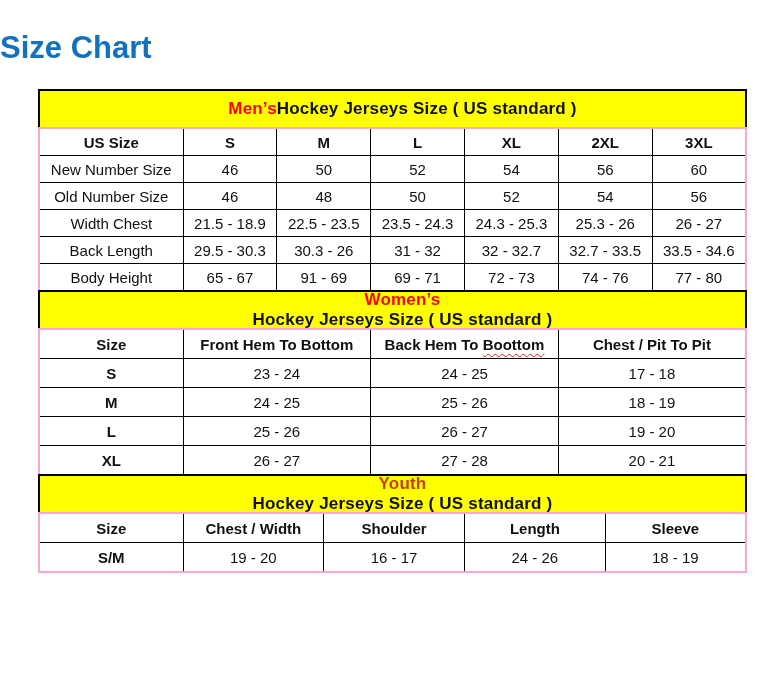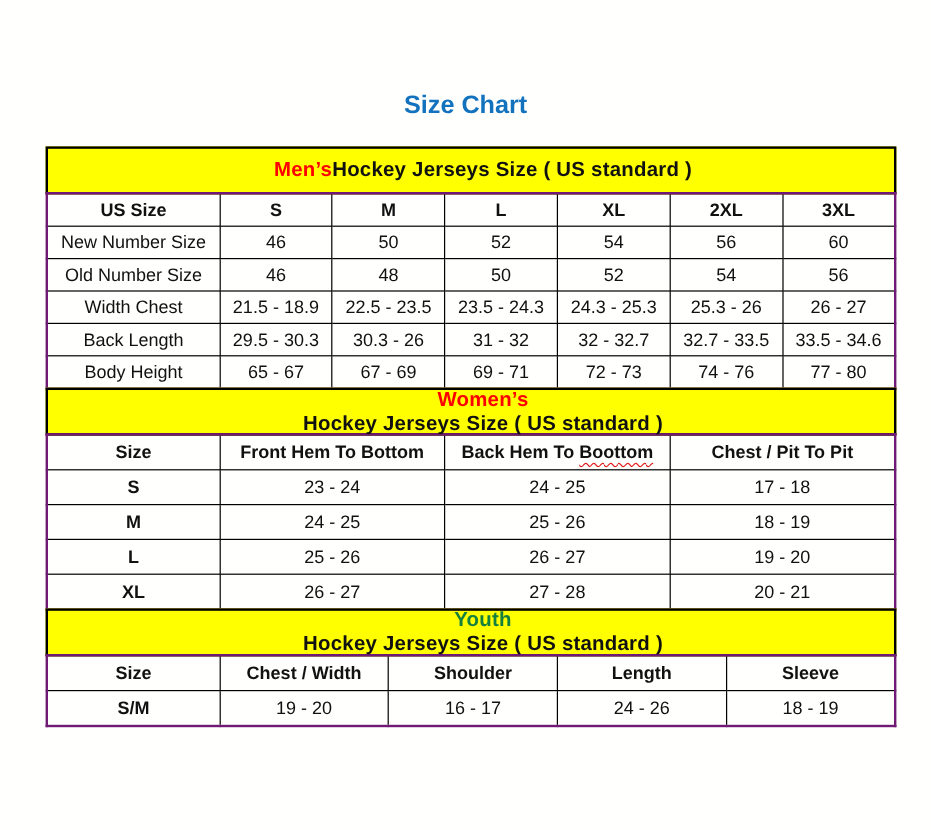--- a/index.html
+++ b/index.html
@@ -6,23 +6,23 @@
     margin: 0;
     padding: 0;
     background: #fffffe;
     width: 776px;
     height: 692px;
     overflow: hidden;
     font-family: "Liberation Sans", sans-serif;
     color: #111111;
   }
   .title {
-    margin: 74px 0 0 0;
-    text-align: center;
-    font-size: 21px;
+    margin: 28px 0 0 0;
+    text-align: left;
+    font-size: 31px;
     font-weight: bold;
     line-height: 1.3;
   }
   .chart-wrap {
     width: 709px;
     margin: 21px 0 0 38px;
   }
   .section-bar {
     border: 2px solid #000;
     height: 36px;
@@ -32,21 +32,21 @@
     font-weight: bold;
     font-size: 17px;
     letter-spacing: 0.2px;
     padding-left: 20px;
   }
   .section-bar.flush { margin-top: -2px; flex-direction: column; }
   table {
     width: 100%;
     border-collapse: collapse;
     table-layout: fixed;
-    border: 2px solid #701a75;
+    border: 2px solid #f9a8d4;
     margin-top: -2px;
   }
   th, td {
     border: 1px solid #000;
     text-align: center;
     vertical-align: middle;
     padding: 0 2px;
     font-size: 15px;
     overflow: hidden;
     white-space: nowrap;
@@ -128,21 +128,21 @@
             <td>29.5 - 30.3</td>
             <td>30.3 - 26</td>
             <td>31 - 32</td>
             <td>32 - 32.7</td>
             <td>32.7 - 33.5</td>
             <td>33.5 - 34.6</td>
           </tr>
           <tr>
             <td class="rowlabel">Body Height</td>
             <td>65 - 67</td>
-            <td>67 - 69</td>
+            <td>91 - 69</td>
             <td>69 - 71</td>
             <td>72 - 73</td>
             <td>74 - 76</td>
             <td>77 - 80</td>
           </tr>
         </tbody>
     </table>
   </div>
 
   <div class="section">
@@ -189,21 +189,21 @@
             <td>26 - 27</td>
             <td>27 - 28</td>
             <td>20 - 21</td>
           </tr>
         </tbody>
     </table>
   </div>
 
   <div class="section">
     <div class="section-bar flush" style="background: rgb(255, 255, 0);">
-      <span style="color: #15803d;">Youth</span>
+      <span style="color: #c2410c;">Youth</span>
         <span> Hockey Jerseys Size ( US standard )</span>
     </div>
     <table class="youth">
       <colgroup>
         <col style="width:144px">
           <col>
           <col>
           <col>
           <col>
       </colgroup>

